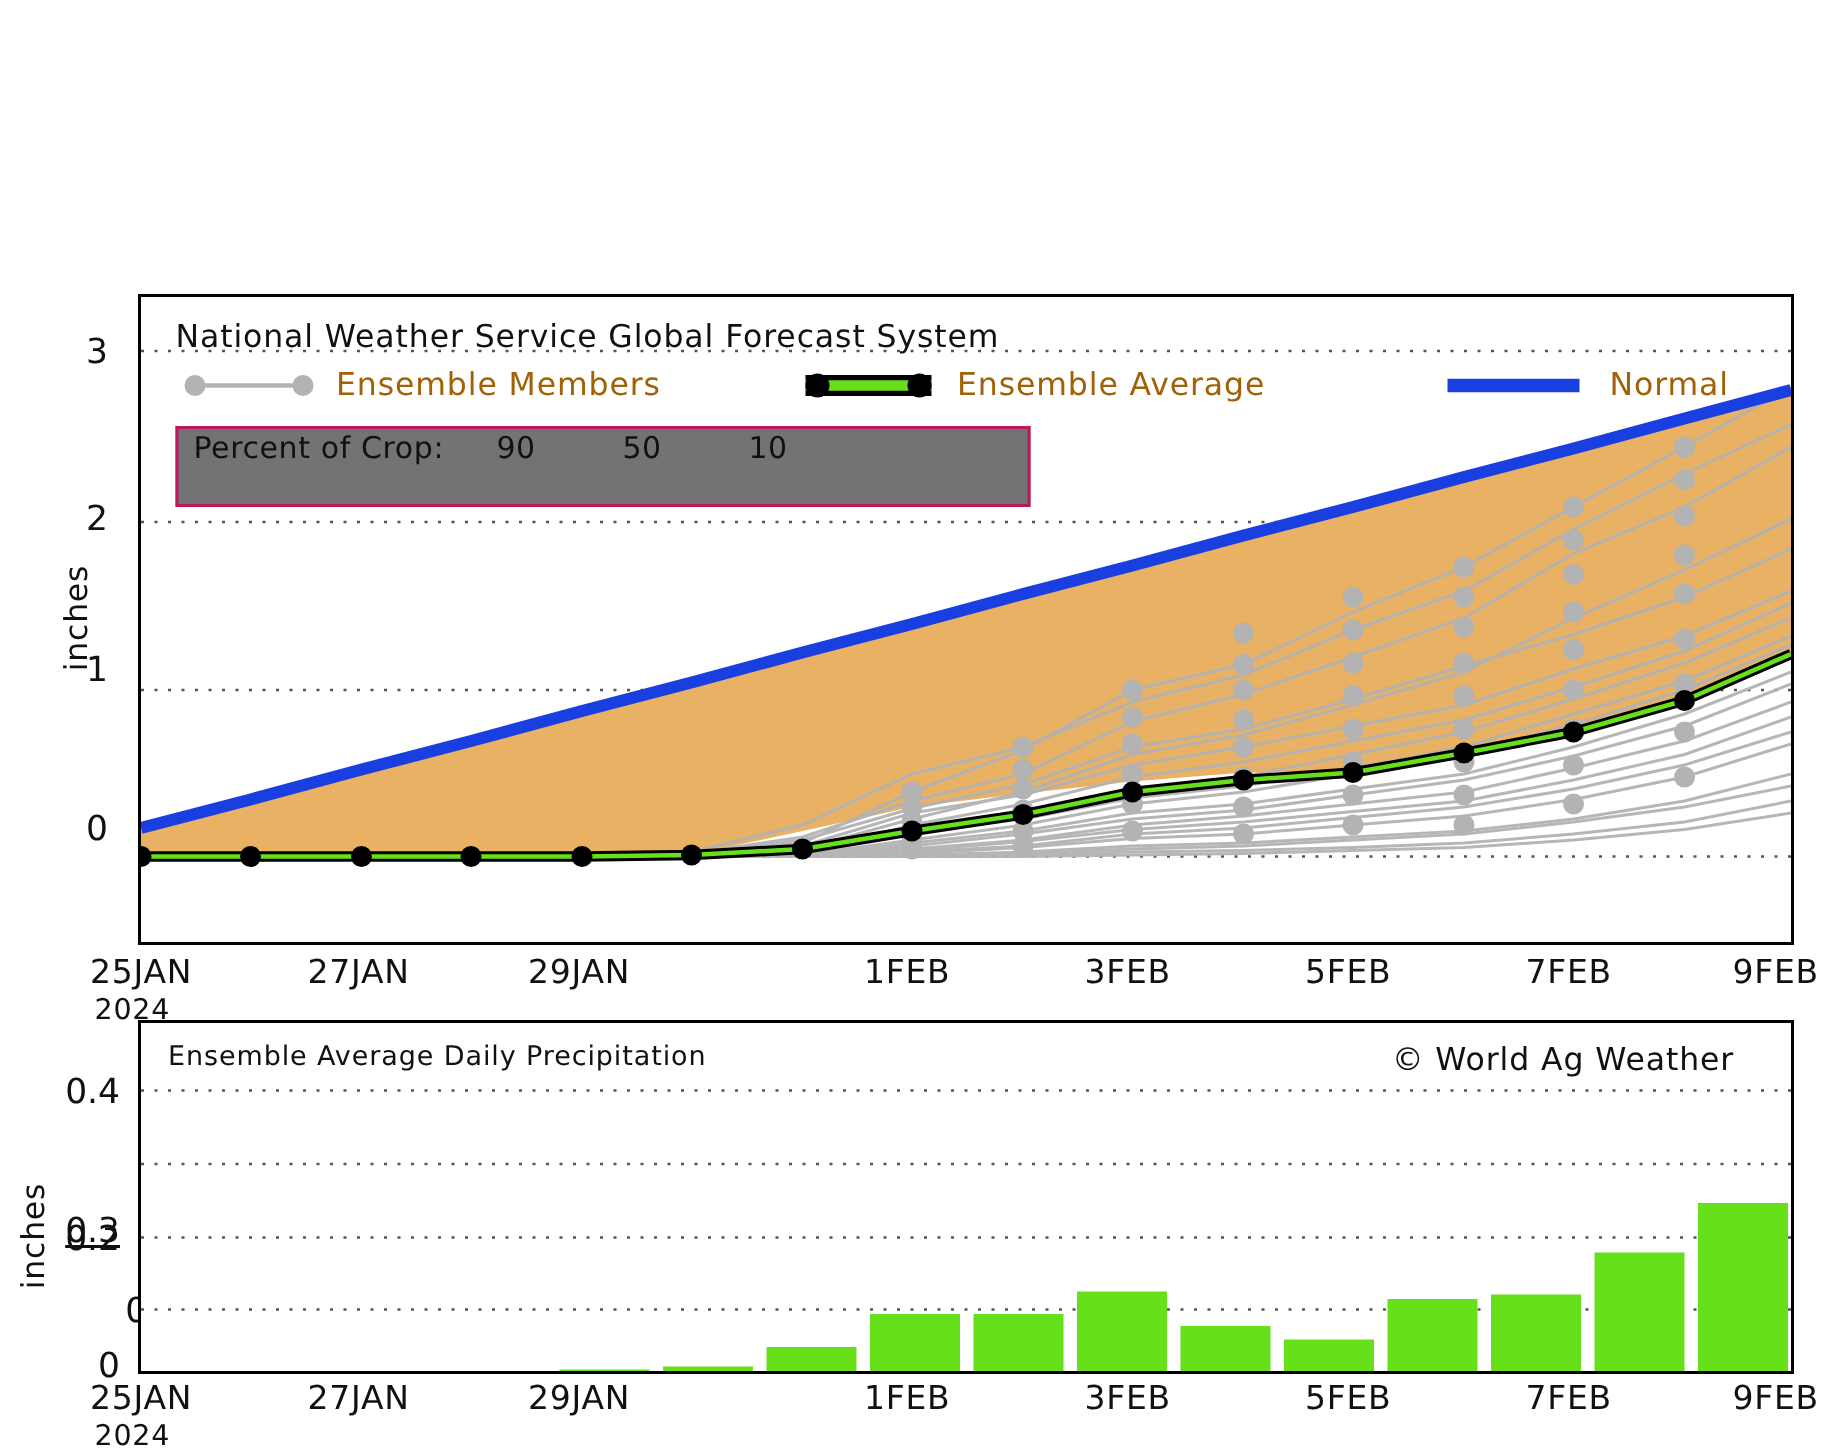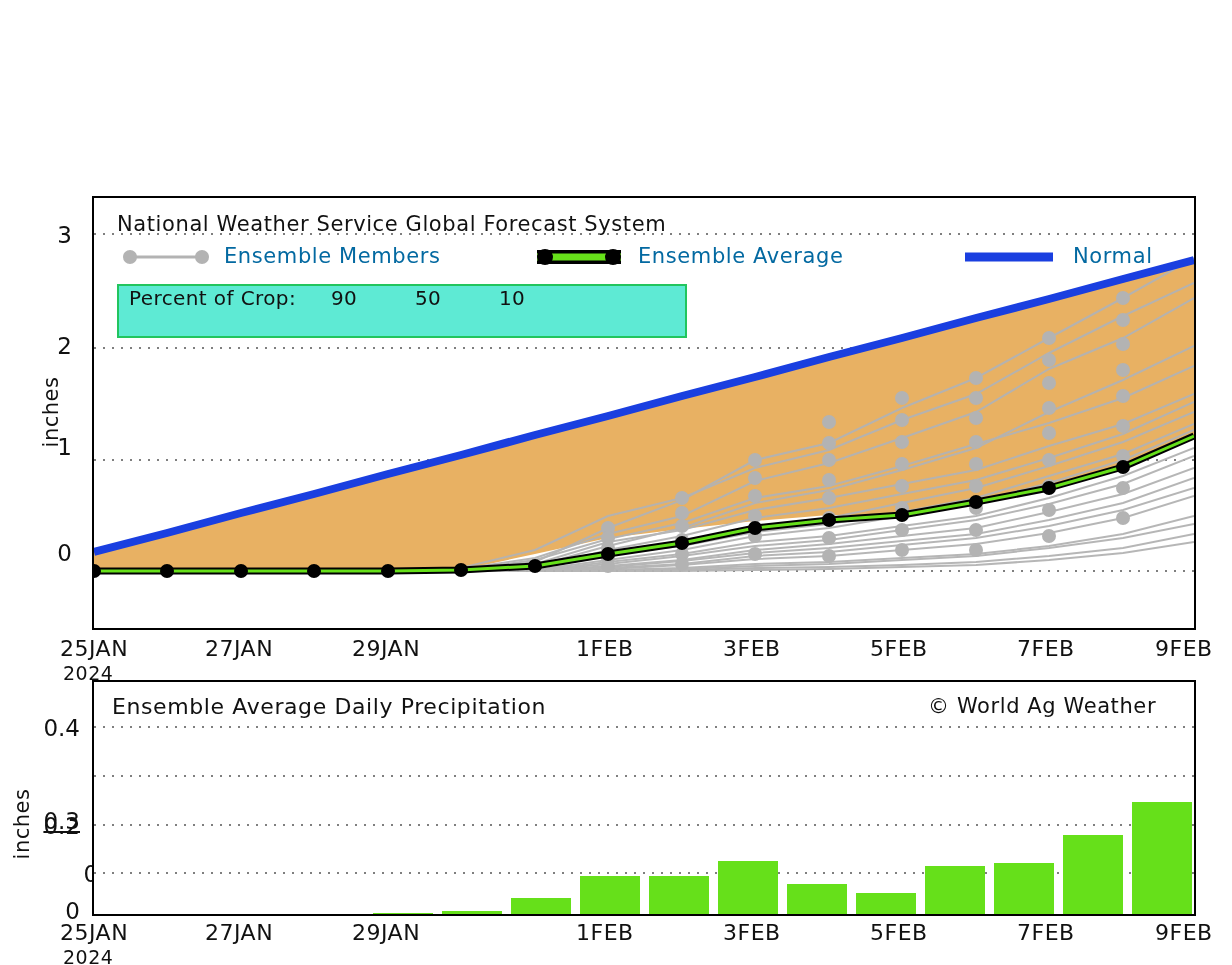--- a/index.html
+++ b/index.html
@@ -91,46 +91,46 @@
     position: absolute;
     font-size: 21px;
     letter-spacing: 0.6px;
     color: #111;
     white-space: nowrap;
   }
   .legend-label {
     position: absolute;
     font-size: 21px;
     letter-spacing: 0.6px;
-    color: #0369a1;
+    color: #a16207;
     white-space: nowrap;
   }
   .pct-box {
     position: absolute;
-    border: 2px solid #22c55e;
-    background: #5eead4;
+    border: 2px solid #be185d;
+    background: #737373;
     box-sizing: border-box;
   }
   .pct-table {
     font-size: 20px;
     letter-spacing: 0.4px;
     color: #111;
     border-collapse: collapse;
     white-space: nowrap;
   }
   .pct-table td {
     padding: 0 6px;
     line-height: 24px;
   }
   .pct-table td.lab { text-align: left; padding-left: 10px;}
   .pct-table td.val { text-align: center; min-width: 72px;}
 
   .panel-caption {
     position: absolute;
-    font-size: 22px;
+    font-size: 18px;
     letter-spacing: 0.6px;
     color: #111;
     white-space: nowrap;
   }
   .copyright {
     position: absolute;
     font-size: 21px;
     letter-spacing: 0.6px;
     color: #111;
     white-space: nowrap;

